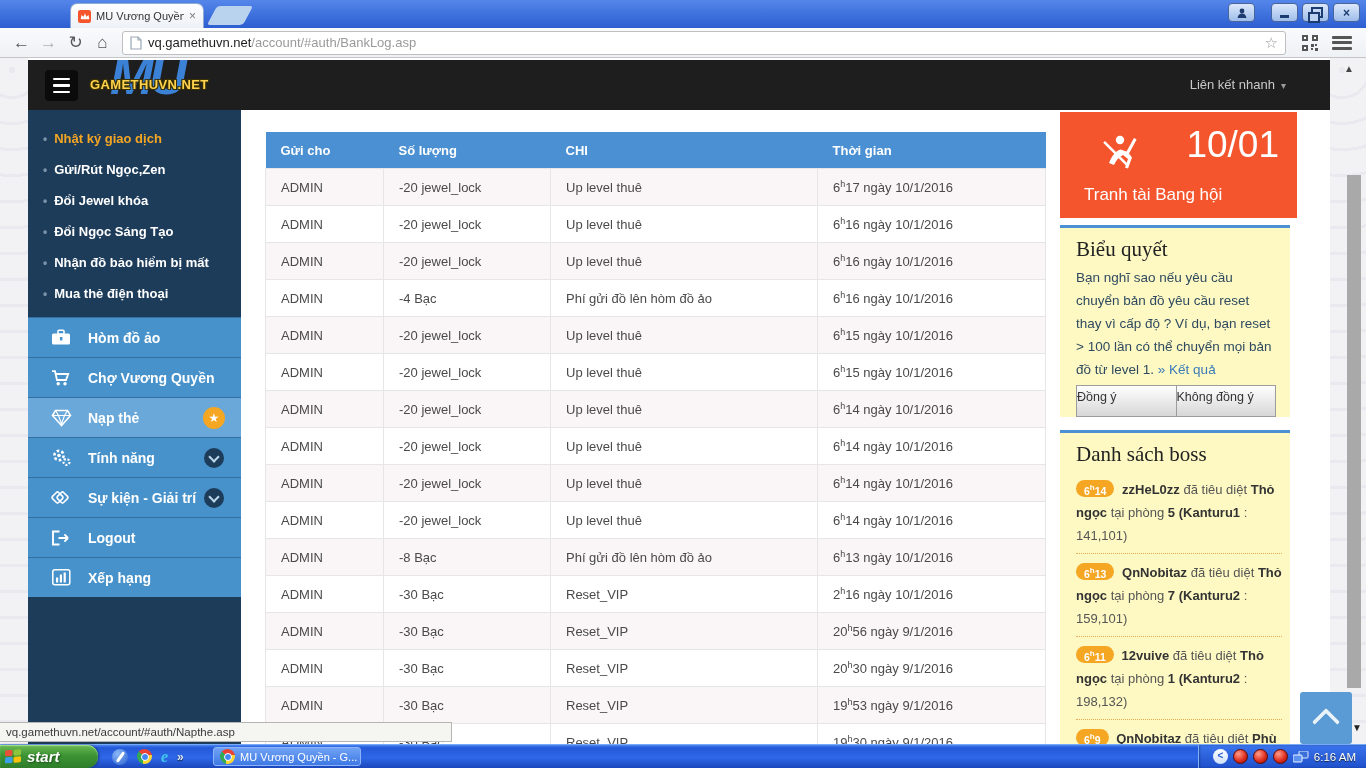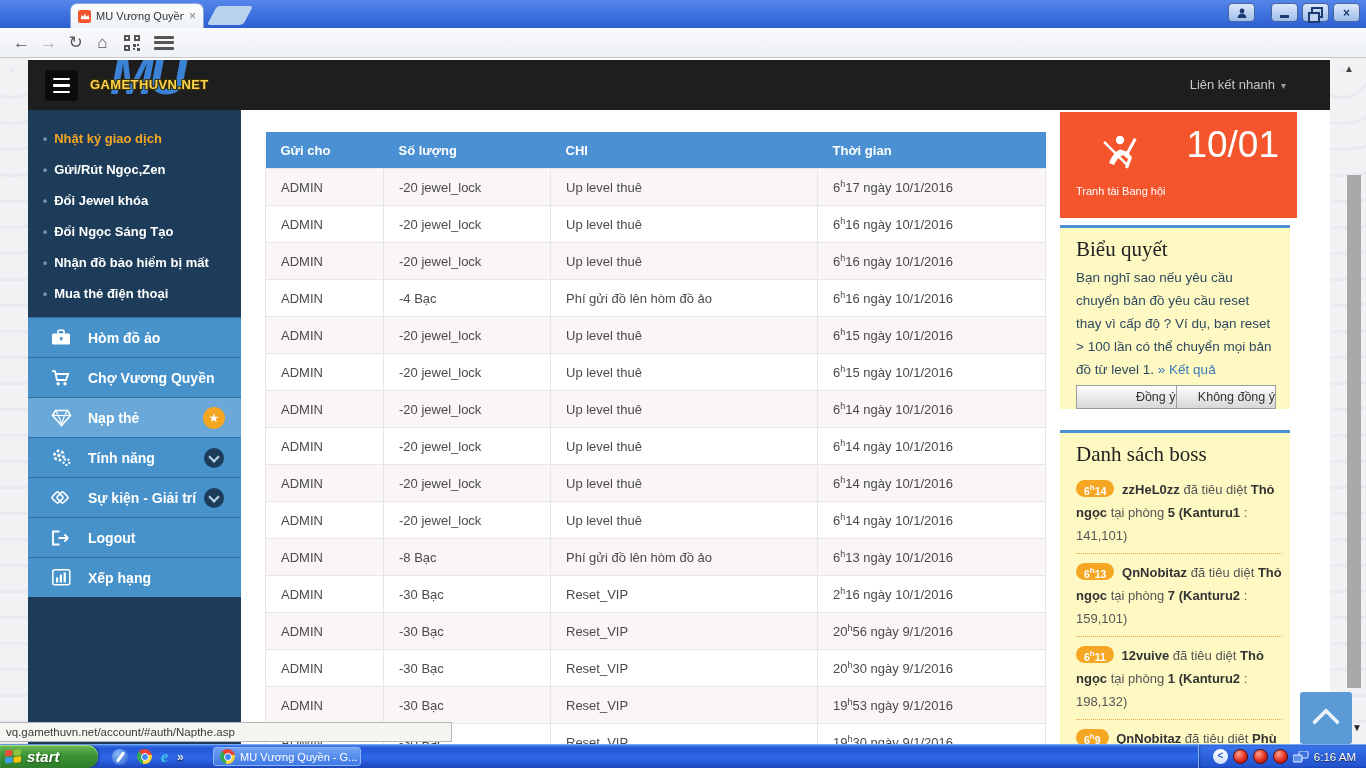--- a/index.html
+++ b/index.html
@@ -75,31 +75,31 @@
   table{border-collapse:collapse;width:780px;table-layout:fixed;font-size:13px;color:#4a4a4a}
   th{background:#4a90d2;color:#fff;height:34px;text-align:left;padding-left:15px;font-size:13px;font-weight:bold}
   td{height:34px;border:1px solid #e6e6e6;padding-left:15px}
   tbody tr:nth-child(odd){background:#faf5f7}
   tbody tr:nth-child(even){background:#fff}
   sup{font-size:9px}
   
   .banner{position:absolute;left:1060px;top:112px;width:237px;height:106px;background:#f4552d;color:#fff;z-index:2}
   .banner-icon{position:absolute;left:36px;top:16px}
   .banner-date{position:absolute;right:18px;top:12px;font-size:37px}
-  .banner-cap{position:absolute;left:16px;top:73px;font-size:11px}
+  .banner-cap{position:absolute;left:24px;top:73px;font-size:17px}
   .panel{position:absolute;left:1060px;width:230px;border-top:3px solid #4a90d2;background:#fef9c3;z-index:2}
   .panel.poll{top:225px}
   .panel.boss{top:430px}
   .panel h2{font-family:"Liberation Serif",serif;font-weight:normal;font-size:21px;color:#222;
             margin:9px 0 4px 16px}
   .poll-text{margin:3px 12px 4px 16px;font-size:13.5px;line-height:23px;color:#2f4a60}
   .poll-link{color:#3a7ab8}
   .poll-buttons{display:flex;margin:3px 14px 0 16px}
-  .poll-btn{flex:1;height:24px;background:linear-gradient(#fefefe,#d7d7d7);border:1px solid #9c9c9c;
-            font-size:12.5px;color:#333;text-align:right;line-height:23px;box-sizing:border-box}
+  .poll-btn{flex:1;height:32px;background:linear-gradient(#fefefe,#d7d7d7);border:1px solid #9c9c9c;
+            font-size:12.5px;color:#333;text-align:left;line-height:23px;box-sizing:border-box}
   .poll-btn+.poll-btn{border-left:none}
   .boss-entry{margin:0 8px 0 16px;padding:7px 0 6px 0;font-size:13px;line-height:23px;color:#555;
               border-bottom:1px dotted #e5a94f}
   .boss-entry:last-child{border-bottom:none}
   .boss-entry .b{font-weight:bold;color:#333}
   .badge{display:inline-block;background:#f5a623;color:#fff;border-radius:9px;padding:0 8px;height:17px;
          line-height:16px;font-size:10.5px;font-weight:bold;margin-right:4px}
   .badge sup{font-size:8px}
   
   .sb-up{position:absolute;left:1344px;top:63px;font-size:10px;color:#444;z-index:4}
@@ -173,20 +173,31 @@
         <span class="glyph-restore"></span>
       </div>
     <div class="winbtn">×</div>
   </div>
 </div>
 <div class="toolbar">
   <span class="navbtn">←</span>
   <span class="navbtn dim">→</span>
   <span class="navbtn">↻</span>
   <span class="navbtn">⌂</span>
+  <div class="omnibox">
+    <svg width="12" height="14">
+        <path d="M1 1h7l3 3v9H1z" fill="#fff" stroke="#9aa7b5" stroke-width="1.2"></path>
+        <path d="M8 1v3h3" fill="none" stroke="#9aa7b5" stroke-width="1.2"></path>
+      </svg>
+    <span>
+      <span class="url-host">vq.gamethuvn.net</span><span class="url-path">/account/#auth/BankLog.asp</span>
+    </span>
+    <span class="omni-spacer"></span>
+    <span class="star">☆</span>
+  </div>
   <span class="ext-icon">
     <svg width="16" height="16" fill="#555">
         <rect x="0" y="0" width="6" height="6"></rect>
         <rect x="10" y="0" width="6" height="6"></rect>
         <rect x="0" y="10" width="6" height="6"></rect>
         <rect x="2" y="2" width="2" height="2" fill="#fff"></rect>
         <rect x="12" y="2" width="2" height="2" fill="#fff"></rect>
         <rect x="2" y="12" width="2" height="2" fill="#fff"></rect>
         <rect x="9" y="9" width="3" height="3"></rect>
         <rect x="13" y="13" width="3" height="3"></rect>

